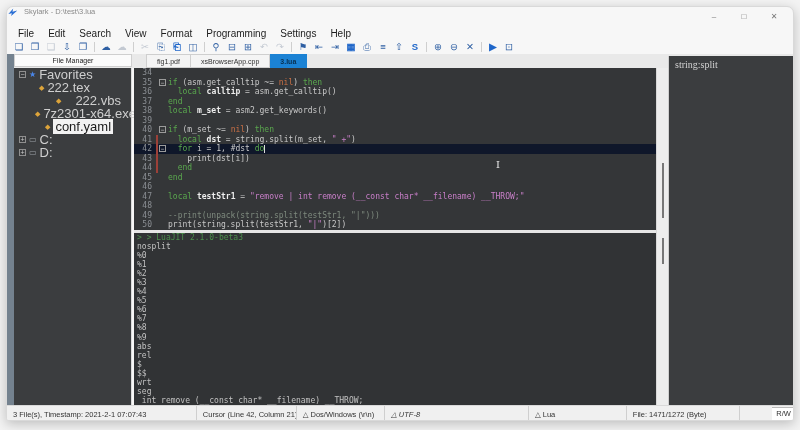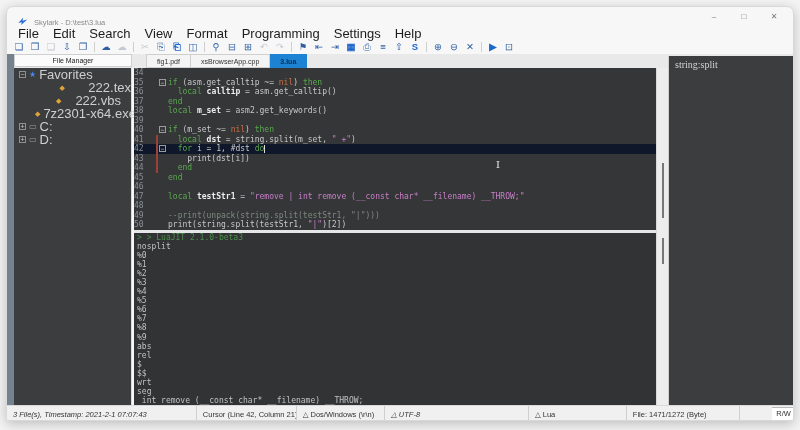--- a/index.html
+++ b/index.html
@@ -1,27 +1,27 @@
 <!DOCTYPE html>
 <html><head>
 <meta charset="utf-8">
 <style>
   html,body{margin:0;padding:0}
   body{width:800px;height:430px;background:#f3f3f3;font-family:"Liberation Sans",sans-serif;position:relative;overflow:hidden}
   .window{position:absolute;left:6px;top:6px;width:788px;height:415px;background:#f7f7f7;border:1px solid #d9d9d9;
           border-radius:7px 7px 3px 3px;box-shadow:0 3px 12px rgba(0,0,0,.22);overflow:hidden;box-sizing:border-box}
   
-  .titlebar{position:absolute;left:0;top:0;width:788px;height:20px;display:flex;align-items:flex-end;padding-left:10px;box-sizing:border-box}
+  .titlebar{position:absolute;left:0;top:0;width:788px;height:20px;display:flex;align-items:flex-start;padding-left:0;box-sizing:border-box}
   .applogo{width:11px;height:11px;margin-right:6px}
   .title{font-size:7.5px;color:#8a8a8a}
   .wincontrols{position:absolute;right:6px;top:0;height:20px;display:flex}
   .winbtn{width:30px;height:20px;line-height:20px;text-align:center;font-size:8px;color:#777}
   
   .menubar{position:absolute;left:4px;top:20px;height:12px;display:flex;align-items:center}
-  .menu-item{font-size:13px;color:#1c1c1c;padding:0 7px}
+  .menu-item{font-size:10px;color:#1c1c1c;padding:0 7px}
   
   .toolbar{position:absolute;left:4px;top:32px;height:15px;display:flex;align-items:center}
   .tbi{width:16px;text-align:center;font-size:9.5px;color:#2e5fa3}
   .tbi.disabled{color:#c3c9d2}
   .tbi.accent{color:#1f66c9;font-weight:bold}
   .tbsep{width:1px;height:10px;background:#cfcfcf;margin:0 3px}
   
   .tabrow{position:absolute;left:0;top:47px;width:788px;height:14px;background:#e9e9e9}
   .fm-header{position:absolute;left:7px;top:47px;width:118px;height:13px;background:#fbfbfb;border:1px solid #cfcfcf;
              box-sizing:border-box;text-align:center;font-size:7px;line-height:12px;color:#222}
@@ -38,21 +38,21 @@
   .ticon{font-size:8px;margin-right:3px;line-height:8px}
   .ticon.star{color:#4a86e8}
   .ticon.file{color:#dda43a;font-size:7px}
   .ticon.drive{color:#9aa0a5}
   .tlabel{font-size:13px;color:#cfcfcf;white-space:nowrap}
   .tlabel.selected{background:#f2f2f2;color:#1a1a1a;padding:0 2px}
   
   .editor{position:absolute;left:127px;top:61px;width:522px;height:162px;background:#343638;font-family:"DejaVu Sans Mono",monospace;overflow:hidden}
   .line{display:flex;height:9.5px;line-height:9.5px;font-size:8px}
   .line.cur{background:#0f172a}
-  .num{width:22px;text-align:left;padding-right:4px;color:#8b8f94;box-sizing:border-box;flex:none}
+  .num{width:22px;text-align:right;padding-right:4px;color:#8b8f94;box-sizing:border-box;flex:none}
   .lmargin{width:12px;position:relative;flex:none}
   .lmargin.mod{box-shadow:inset 2px 0 0 #9c4038}
   .foldbox{position:absolute;left:3px;top:1px;width:7px;height:7px;border:1px solid #9b9b9b;color:#c8c8c8;
            font-size:6px;line-height:5px;text-align:center;box-sizing:border-box}
   .code{white-space:pre;flex:1}
   .kw{color:#5aa84e}.nil{color:#c96f45}.str{color:#c97fc9}.com{color:#7e8a7e}.pl{color:#c8c8c8}
   .id{color:#ededed;font-weight:bold}
   .caret{position:absolute;left:257px;top:138px;width:1px;height:8px;background:#dcdcdc}
   .ibeam{position:absolute;left:489px;top:152px;color:#e9e9e9;font-size:10px;font-family:"DejaVu Serif",serif}
   
@@ -149,34 +149,39 @@
       <div class="tab active">3.lua</div>
     </div>
 
   <div class="accent-strip"></div>
   <div class="fm-panel">
       <div class="trow" style="padding-left: 5px;">
         <span class="texp">−</span>
         <span class="ticon star">★</span>
         <span class="tlabel">Favorites</span>
       </div>
-      <div class="trow" style="padding-left: 15px; justify-content: space-between;">
+      <div class="trow" style="padding-left: 15px;">
         <span style="width: 10px;"></span>
         <span class="ticon file">◆</span>
         <span class="tlabel">222.tex</span>
       </div>
       <div class="trow" style="padding-left: 21px; gap: 11px;">
         <span style="width: 10px;"></span>
         <span class="ticon file">◆</span>
         <span class="tlabel">222.vbs</span>
       </div>
       <div class="trow" style="padding-left: 21px;">
         <span style="width: 10px;"></span>
         <span class="ticon file">◆</span>
         <span class="tlabel">7z2301-x64.exe</span>
+      </div>
+      <div class="trow" style="padding-left: 21px;">
+        <span style="width: 10px;"></span>
+        <span class="ticon file">◆</span>
+        <span class="tlabel selected">conf.yaml</span>
       </div>
       <div class="trow" style="padding-left: 5px;">
         <span class="texp">+</span>
         <span class="ticon drive">▭</span>
         <span class="tlabel">C:</span>
       </div>
       <div class="trow" style="padding-left: 5px;">
         <span class="texp">+</span>
         <span class="ticon drive">▭</span>
         <span class="tlabel">D:</span>
@@ -305,21 +310,21 @@
   <div class="scrollcol">
     <div class="sthumb ed"></div>
     <div class="sthumb co"></div>
   </div>
 
   <div class="sym-panel">
       <div class="sym">string:split</div>
     </div>
 
   <div class="statusbar">
-      <div class="seg" style="width: 198px; font-style: italic;">3 File(s), Timestamp: 2021-2-1 07:07:43</div>
+      <div class="seg" style="width: 198px;">3 File(s), Timestamp: 2021-2-1 07:07:43</div>
       <div class="seg" style="width: 104px;">Cursor (Line 42, Column 21)</div>
       <div class="seg" style="width: 92px;">△ Dos/Windows (\r\n)</div>
       <div class="seg" style="width: 150px; font-style: italic;">△ UTF-8</div>
       <div class="seg" style="width: 102px;">△ Lua</div>
       <div class="seg" style="width: 118px;">File: 1471/1272 (Byte)</div>
       <div class="seg" style="width: 24px; margin-left: 32px;">
         <span class="segbox">R/W</span>
       </div>
     </div>
 </div>

